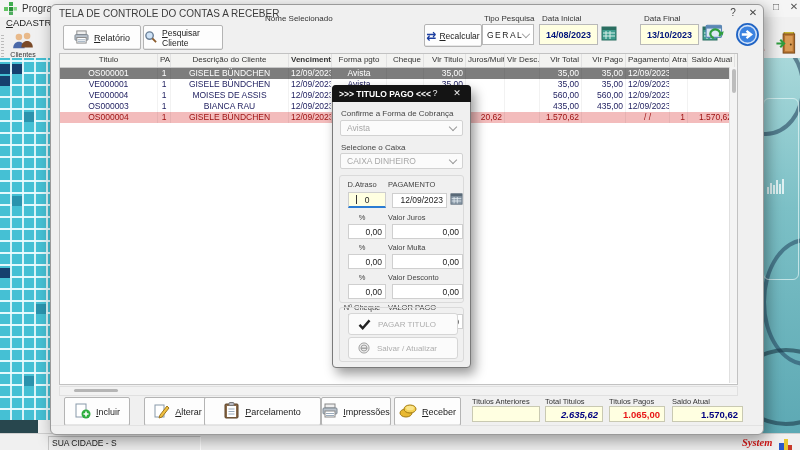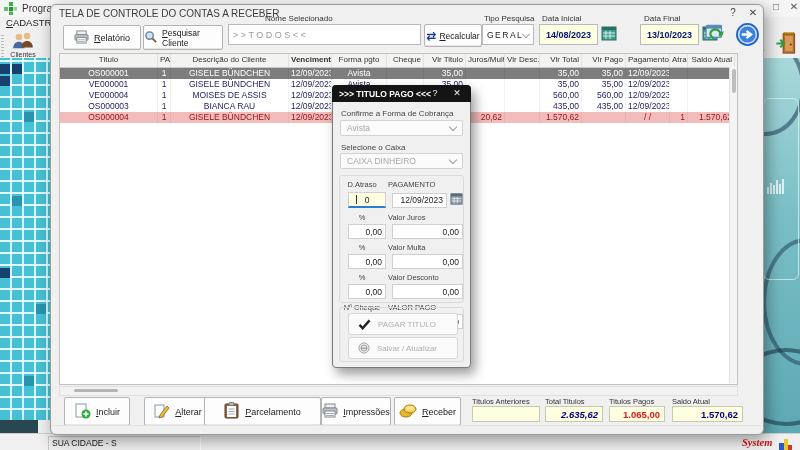--- a/index.html
+++ b/index.html
@@ -233,21 +233,20 @@
   </div>
   <div class="btn" style="left:92px;top:20px;width:78px;height:23px;">
     <span><svg width="13" height="13" viewBox="0 0 14 14">
           <circle cx="6" cy="6" r="4" fill="#cfe3f7" stroke="#6a7f96" stroke-width="1.5"></circle>
           <line x1="9" y1="9" x2="13" y2="13" stroke="#8a5a2a" stroke-width="2"></line>
         </svg></span>
     <span class="ul-first" style="font-size:8.5px;">Pesquisar Cliente</span>
   </div>
 
   <div class="lbl" style="left:178px;top:9px;padding-left:36px;">Nome Selecionado</div>
-  <div class="field" style="left:177px;top:19px;width:193px;height:21px;letter-spacing:2.5px;">&gt;&gt;TODOS&lt;&lt;</div>
 
   <div class="btn" style="left:373px;top:19px;width:56px;height:21px;gap:3px;font-size:8.5px;">
     <span class="swap">⇄</span>
     <span class="ul-first">Recalcular</span>
   </div>
 
   <div class="lbl" style="left:433px;top:9px;">Tipo Pesquisa</div>
   <div class="field" style="left:431px;top:19px;width:52px;height:21px;color:#222;letter-spacing:1.5px;font-size:8.5px;">
     <span>GERAL</span>
     <span class="chev"></span>

